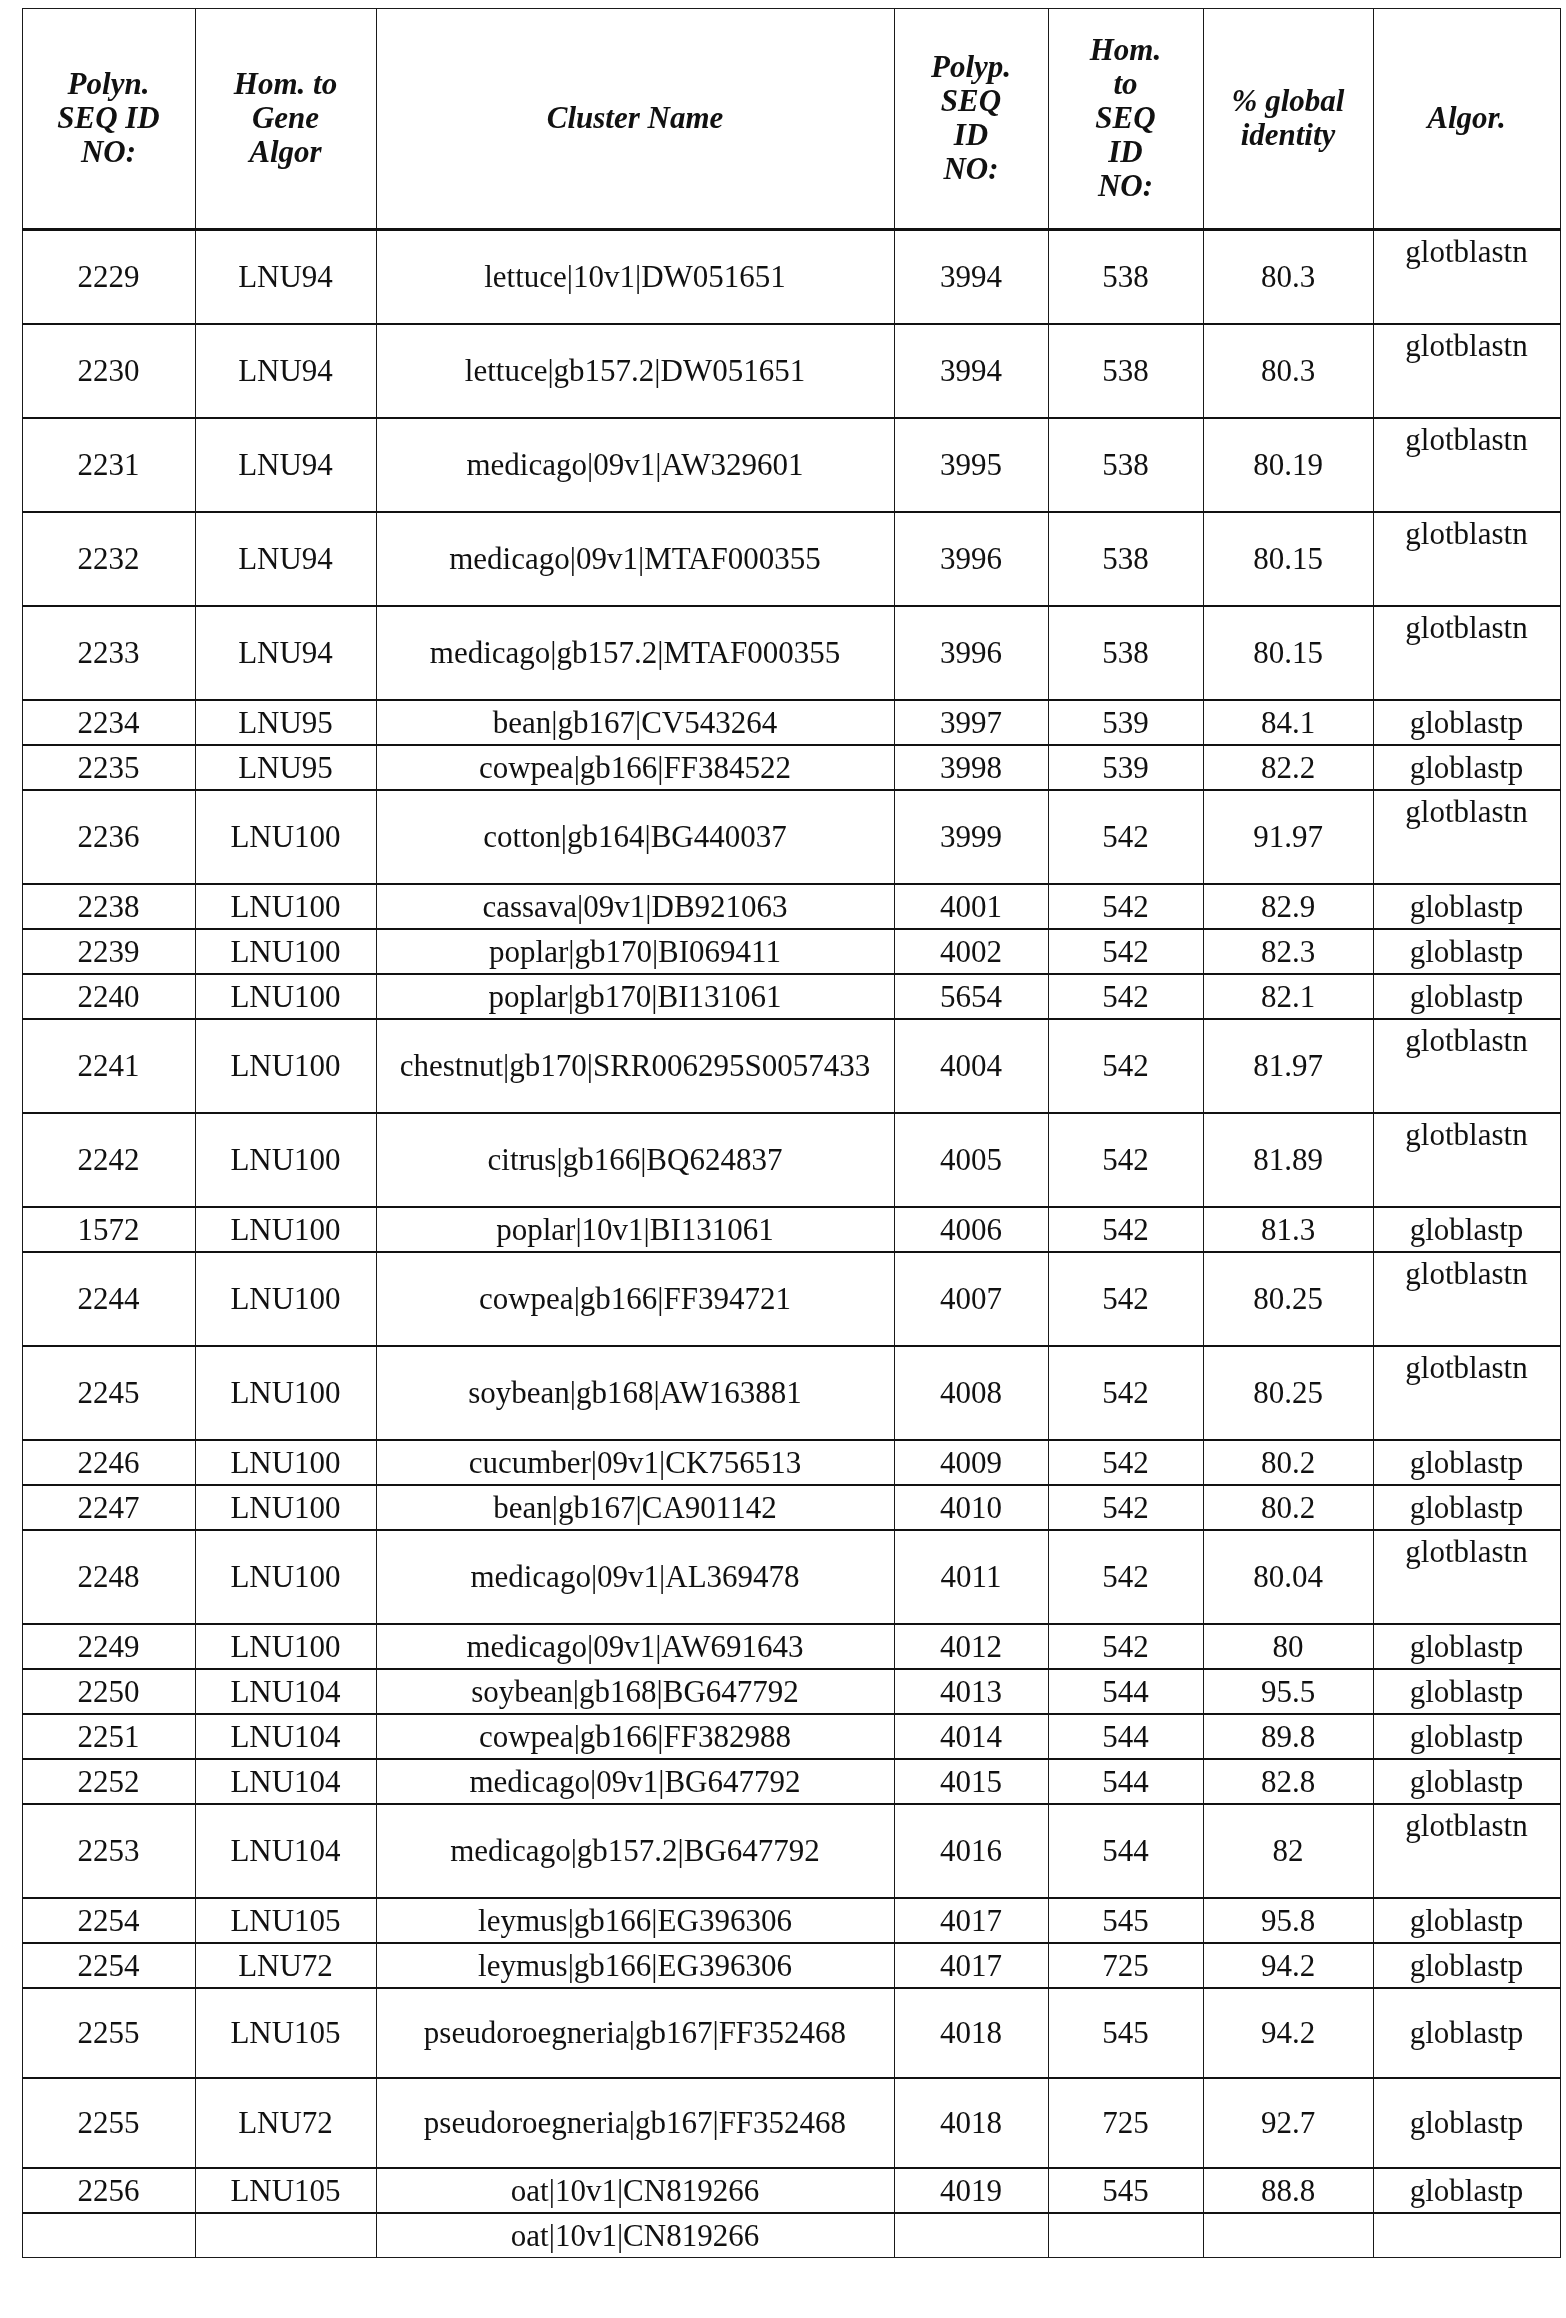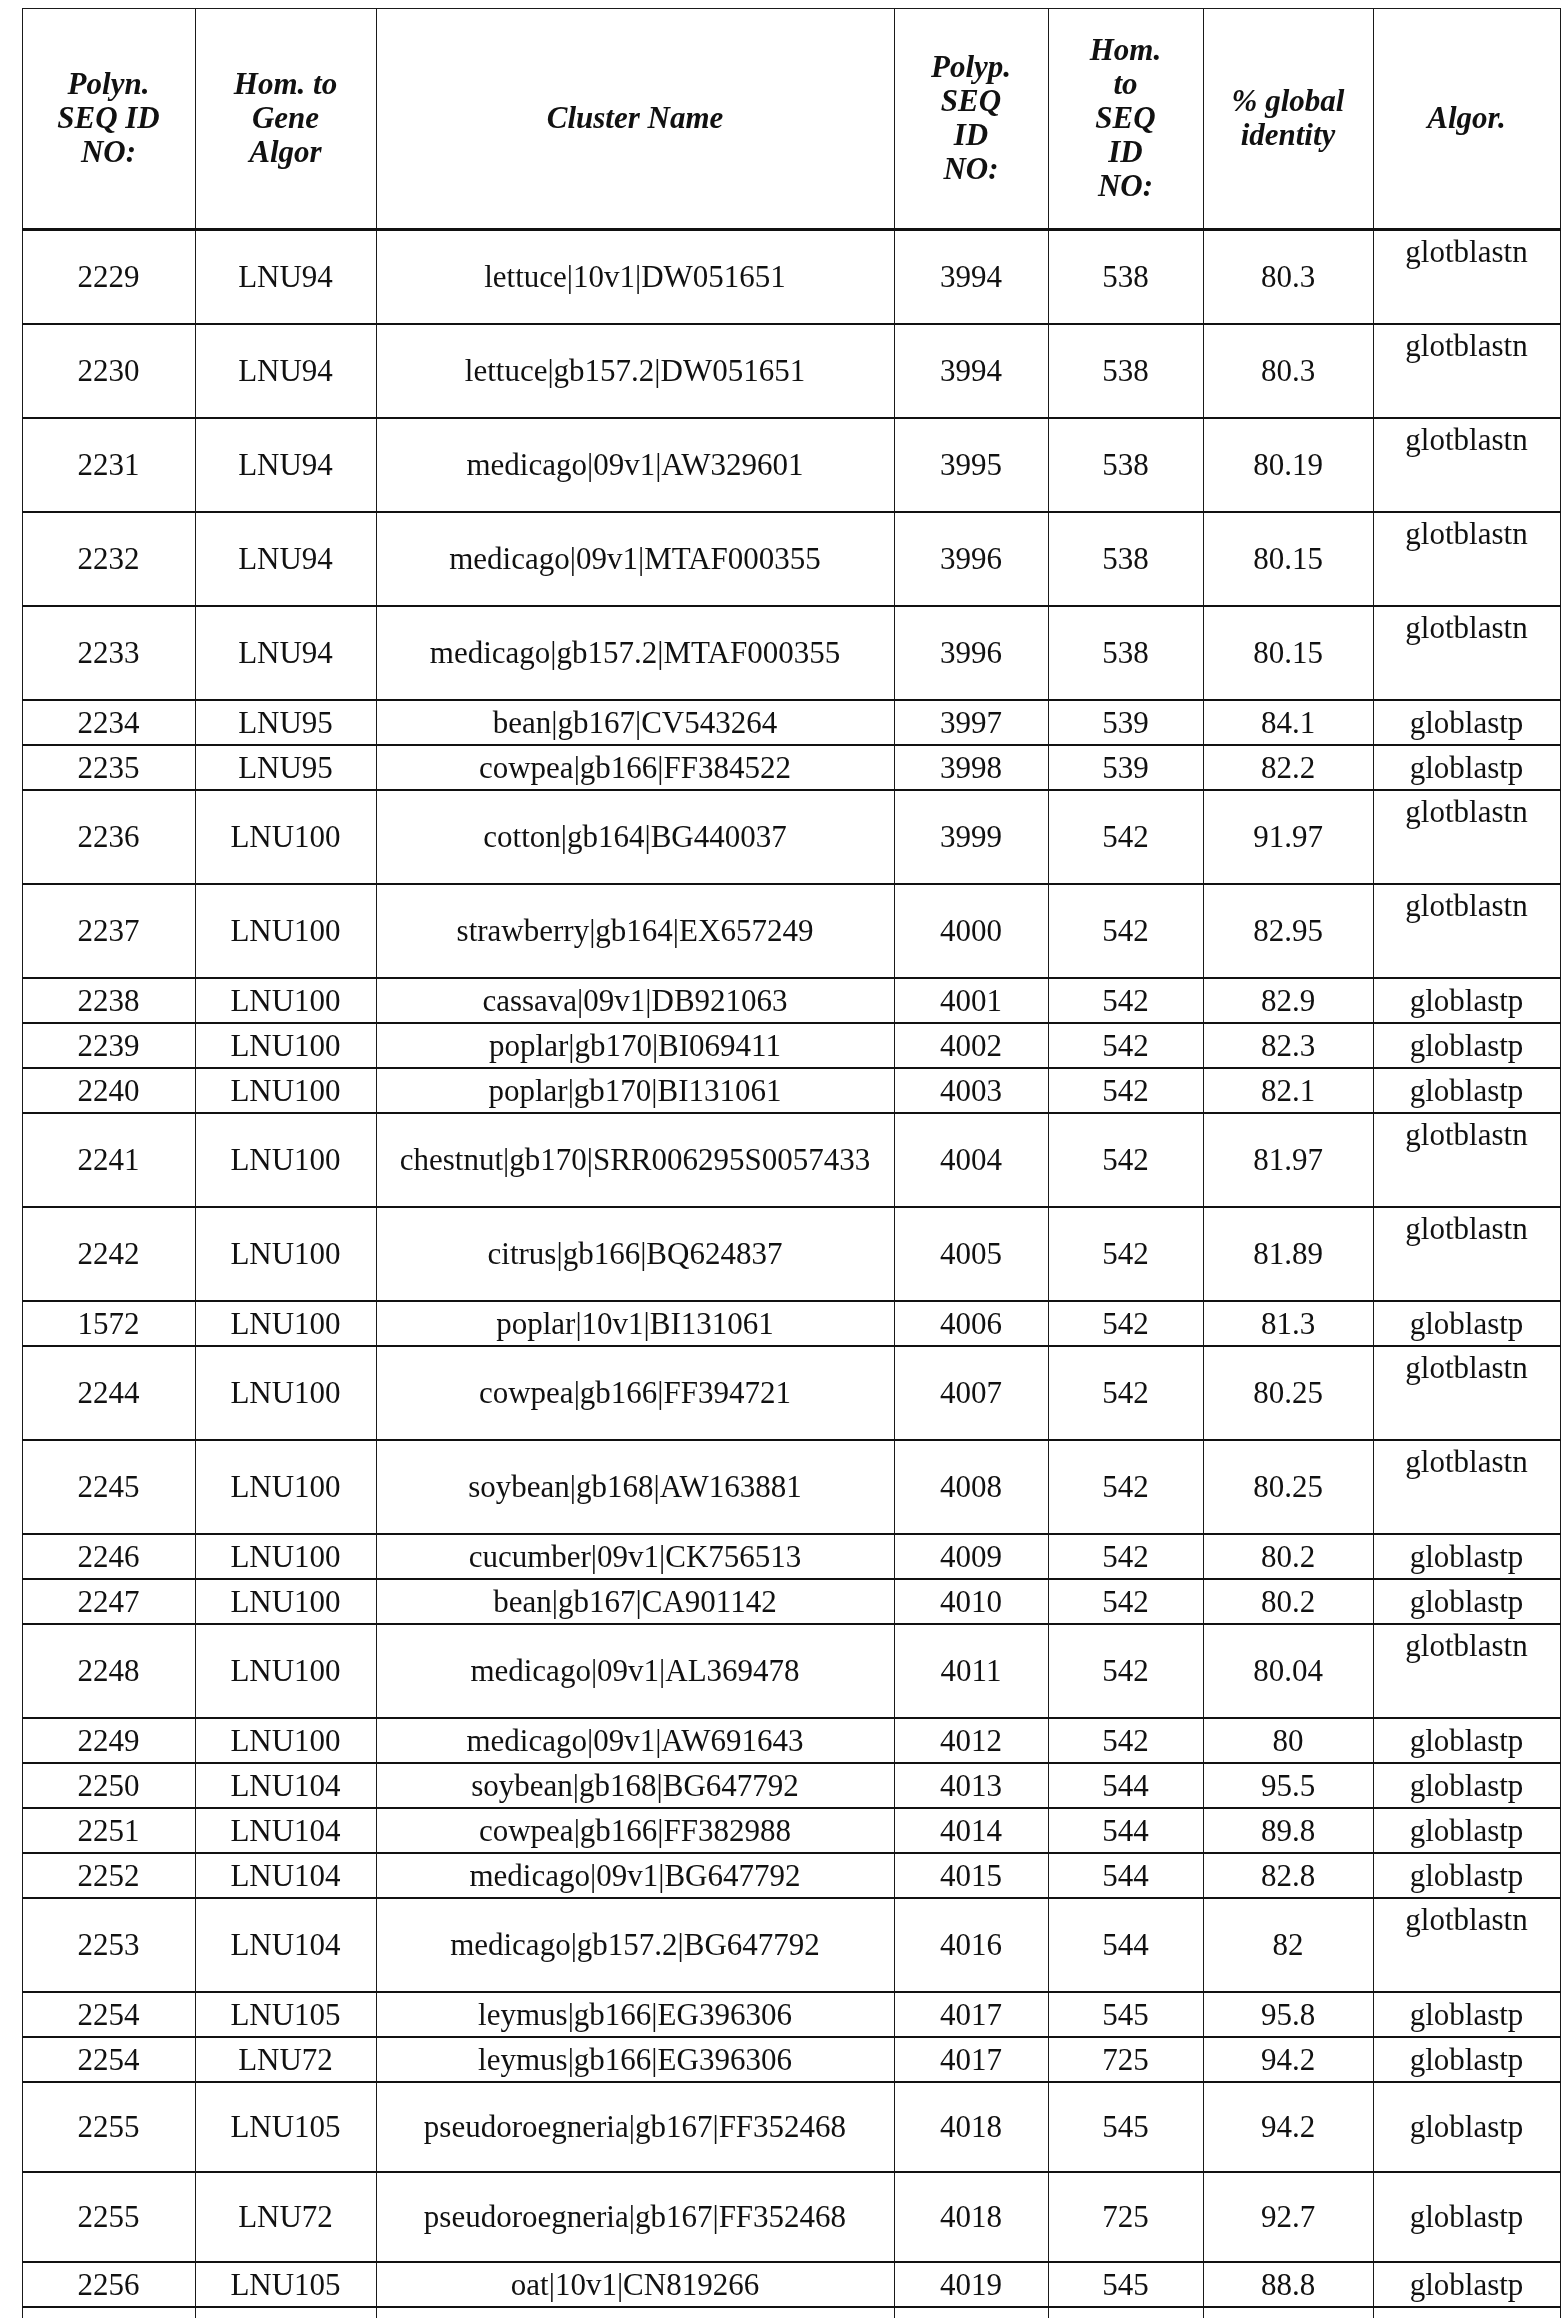--- a/index.html
+++ b/index.html
@@ -124,29 +124,20 @@
       </tr>
       <tr class="tall">
         <td><span>2236</span></td>
         <td><span>LNU100</span></td>
         <td><span class="clus-wrap">cotton|gb164|BG440037</span></td>
         <td><span>3999</span></td>
         <td><span>542</span></td>
         <td><span>91.97</span></td>
         <td class="algor"><span class="algor-wrap">glotblastn</span></td>
       </tr>
-      <tr class="tall">
-        <td><span>2237</span></td>
-        <td><span>LNU100</span></td>
-        <td><span class="clus-wrap">strawberry|gb164|EX657249</span></td>
-        <td><span>4000</span></td>
-        <td><span>542</span></td>
-        <td><span>82.95</span></td>
-        <td class="algor"><span class="algor-wrap">glotblastn</span></td>
-      </tr>
       <tr class="short">
         <td><span>2238</span></td>
         <td><span>LNU100</span></td>
         <td><span class="clus-wrap">cassava|09v1|DB921063</span></td>
         <td><span>4001</span></td>
         <td><span>542</span></td>
         <td><span>82.9</span></td>
         <td class="algor single"><span class="algor-wrap">globlastp</span></td>
       </tr>
       <tr class="short">
@@ -155,21 +146,21 @@
         <td><span class="clus-wrap">poplar|gb170|BI069411</span></td>
         <td><span>4002</span></td>
         <td><span>542</span></td>
         <td><span>82.3</span></td>
         <td class="algor single"><span class="algor-wrap">globlastp</span></td>
       </tr>
       <tr class="short">
         <td><span>2240</span></td>
         <td><span>LNU100</span></td>
         <td><span class="clus-wrap">poplar|gb170|BI131061</span></td>
-        <td><span>4003</span></td>
+        <td><span>5654</span></td>
         <td><span>542</span></td>
         <td><span>82.1</span></td>
         <td class="algor single"><span class="algor-wrap">globlastp</span></td>
       </tr>
       <tr class="tall">
         <td><span>2241</span></td>
         <td><span>LNU100</span></td>
         <td><span class="clus-wrap">chestnut|gb170|SRR006295S0057433</span></td>
         <td><span>4004</span></td>
         <td><span>542</span></td>

